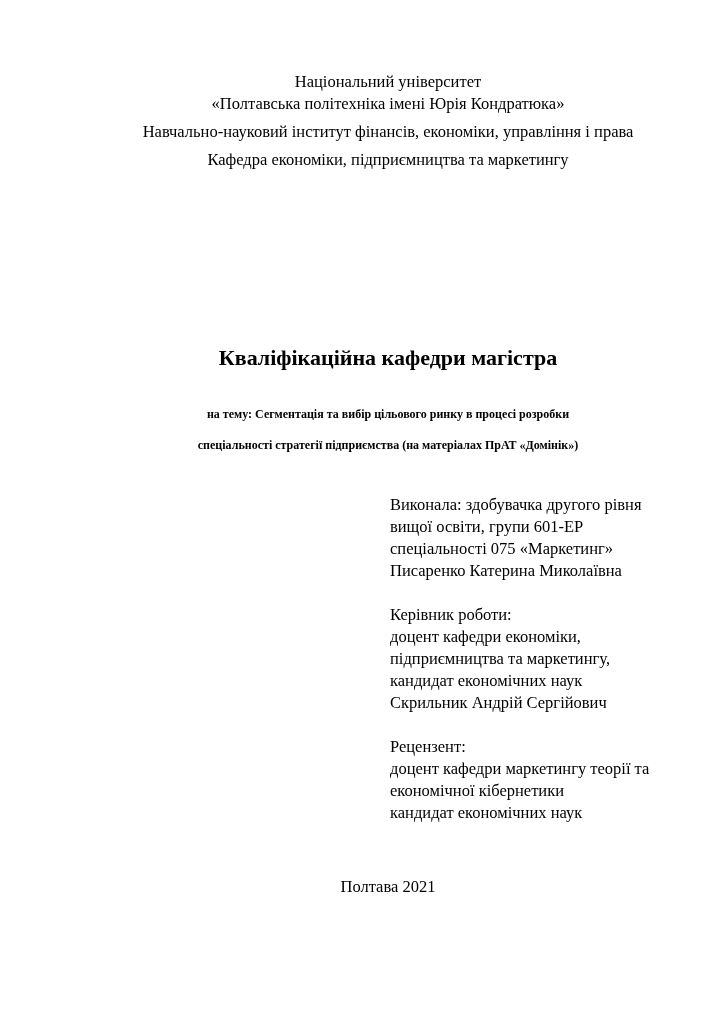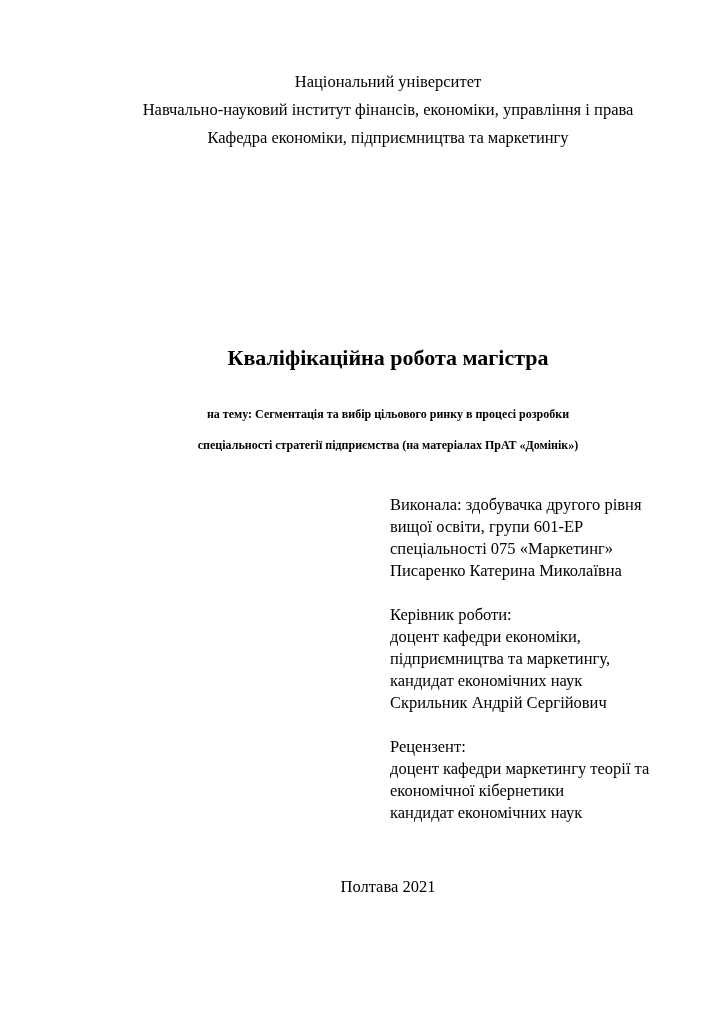--- a/index.html
+++ b/index.html
@@ -78,26 +78,27 @@
     line-height: 22px;
   }
 </style>
 </head>
 <body>
 
 <div class="page">
 
   <div class="header">
     <div class="line">Національний університет</div>
+    <div class="line">«Полтавська політехніка імені Юрія Кондратюка»</div>
     <div class="line spaced">Навчально-науковий інститут фінансів, економіки, управління і права</div>
     <div class="line spaced">Кафедра економіки, підприємництва та маркетингу</div>
   </div>
 
   <div class="thesis-title">
-    <div class="line">Кваліфікаційна робота магістра</div>
+    <div class="line">Кваліфікаційна кафедри магістра</div>
   </div>
 
   <div class="topic">
     <div class="line">на тему: Сегментація та вибір цільового ринку в процесі розробки</div>
     <div class="line">спеціальності стратегії підприємства (на матеріалах ПрАТ «Домінік»)</div>
   </div>
 
   <div class="credits">
 
     <div class="block">

